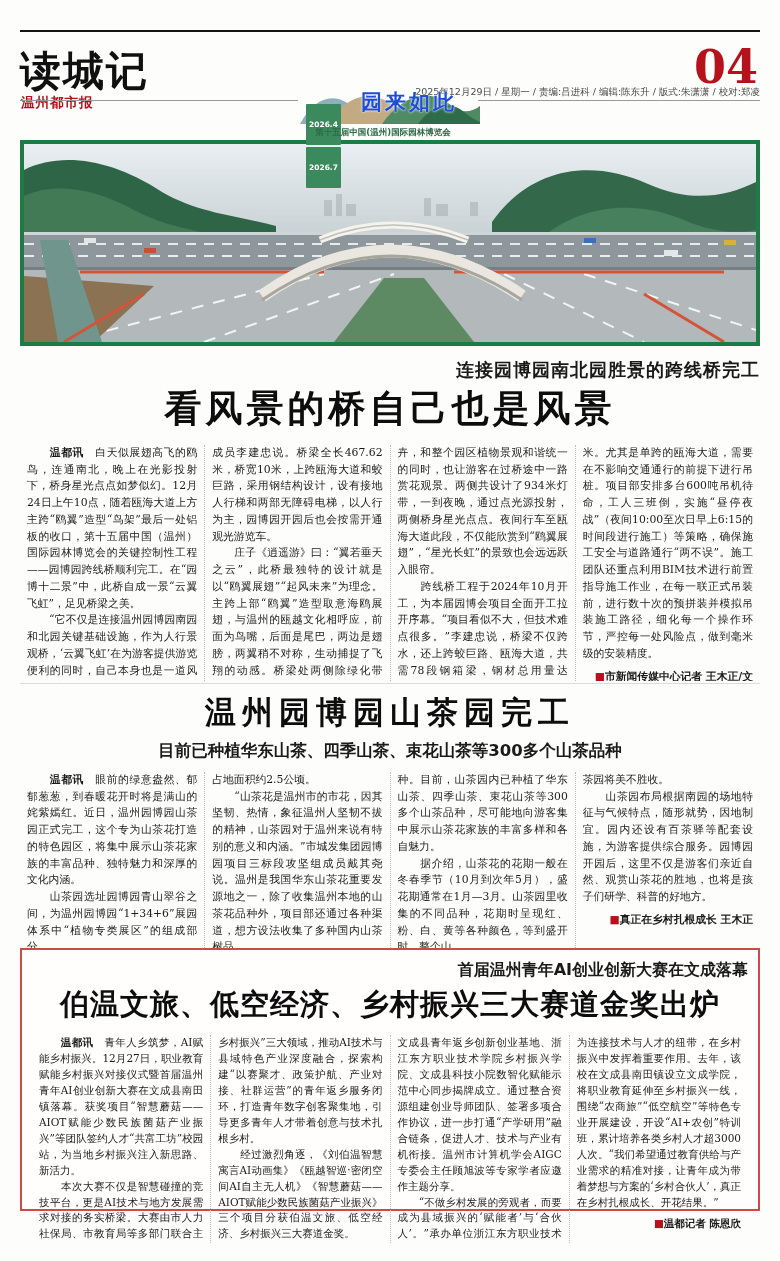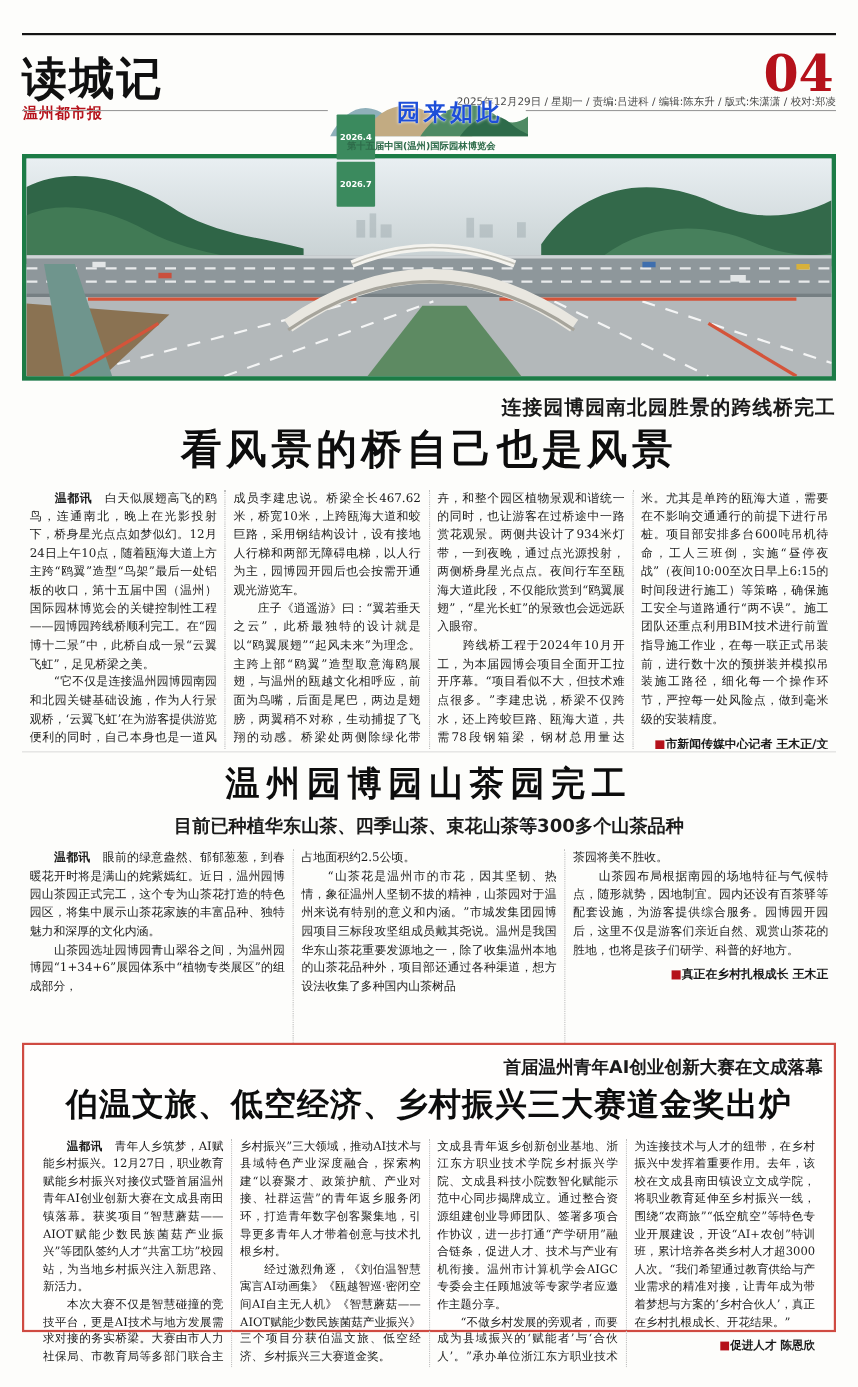--- a/index.html
+++ b/index.html
@@ -186,20 +186,22 @@
   <div class="midrule"></div>
 
   <div class="article2">
     <div class="headline">温州园博园山茶园完工</div>
     <div class="subhead">目前已种植华东山茶、四季山茶、束花山茶等300多个山茶品种</div>
     <div class="cols">
       <div class="col"><span class="lead">　　温都讯</span><span class="colbody">　眼前的绿意盎然、郁郁葱葱，到春暖花开时将是满山的姹紫嫣红。近日，温州园博园山茶园正式完工，这个专为山茶花打造的特色园区，将集中展示山茶花家族的丰富品种、独特魅力和深厚的文化内涵。
 　　山茶园选址园博园青山翠谷之间，为温州园博园“1+34+6”展园体系中“植物专类展区”的组成部分，</span></div>
       <div class="col"><span class="colbody">占地面积约2.5公顷。
 　　“山茶花是温州市的市花，因其坚韧、热情，象征温州人坚韧不拔的精神，山茶园对于温州来说有特别的意义和内涵。”市城发集团园博园项目三标段攻坚组成员戴其尧说。温州是我国华东山茶花重要发源地之一，除了收集温州本地的山茶花品种外，项目部还通过各种渠道，想方设法收集了多种国内山茶树品</span></div>
+      <div class="col"><span class="colbody">种。目前，山茶园内已种植了华东山茶、四季山茶、束花山茶等300多个山茶品种，尽可能地向游客集中展示山茶花家族的丰富多样和各自魅力。
+　　据介绍，山茶花的花期一般在冬春季节（10月到次年5月），盛花期通常在1月—3月。山茶园里收集的不同品种，花期时呈现红、粉、白、黄等各种颜色，等到盛开时，整个山</span></div>
       <div class="col">
         <span class="colbody">茶园将美不胜收。
 　　山茶园布局根据南园的场地特征与气候特点，随形就势，因地制宜。园内还设有百茶驿等配套设施，为游客提供综合服务。园博园开园后，这里不仅是游客们亲近自然、观赏山茶花的胜地，也将是孩子们研学、科普的好地方。</span>
         <div class="byline"><span class="sq">■</span><span>真正在乡村扎根成长 王木正</span></div>
       </div>
     </div>
   </div>
 
   <div class="article3">
     <div class="kicker">首届温州青年AI创业创新大赛在文成落幕</div>
@@ -207,18 +209,18 @@
     <div class="cols">
       <div class="col"><span class="lead">　　温都讯</span><span class="colbody">　青年人乡筑梦，AI赋能乡村振兴。12月27日，职业教育赋能乡村振兴对接仪式暨首届温州青年AI创业创新大赛在文成县南田镇落幕。获奖项目“智慧蘑菇——AIOT赋能少数民族菌菇产业振兴”等团队签约人才“共富工坊”校园站，为当地乡村振兴注入新思路、新活力。
 　　本次大赛不仅是智慧碰撞的竞技平台，更是AI技术与地方发展需求对接的务实桥梁。大赛由市人力社保局、市教育局等多部门联合主办，聚焦“AI+伯温文旅”“AI+低空经济”“AI+</span></div>
       <div class="col"><span class="colbody">乡村振兴”三大领域，推动AI技术与县域特色产业深度融合，探索构建“以赛聚才、政策护航、产业对接、社群运营”的青年返乡服务闭环，打造青年数字创客聚集地，引导更多青年人才带着创意与技术扎根乡村。
 　　经过激烈角逐，《刘伯温智慧寓言AI动画集》《瓯越智巡·密闭空间AI自主无人机》《智慧蘑菇——AIOT赋能少数民族菌菇产业振兴》三个项目分获伯温文旅、低空经济、乡村振兴三大赛道金奖。
 　　活动现场，文成县OPC服务中心、</span></div>
       <div class="col"><span class="colbody">文成县青年返乡创新创业基地、浙江东方职业技术学院乡村振兴学院、文成县科技小院数智化赋能示范中心同步揭牌成立。通过整合资源组建创业导师团队、签署多项合作协议，进一步打通“产学研用”融合链条，促进人才、技术与产业有机衔接。温州市计算机学会AIGC专委会主任顾旭波等专家学者应邀作主题分享。
 　　“不做乡村发展的旁观者，而要成为县域振兴的‘赋能者’与‘合伙人’。”承办单位浙江东方职业技术学院党委副书记、校长王佑镁表示，职业教育作</span></div>
       <div class="col">
         <span class="colbody">为连接技术与人才的纽带，在乡村振兴中发挥着重要作用。去年，该校在文成县南田镇设立文成学院，将职业教育延伸至乡村振兴一线，围绕“农商旅”“低空航空”等特色专业开展建设，开设“AI+农创”特训班，累计培养各类乡村人才超3000人次。“我们希望通过教育供给与产业需求的精准对接，让青年成为带着梦想与方案的‘乡村合伙人’，真正在乡村扎根成长、开花结果。”</span>
-        <div class="byline"><span class="sq">■</span><span>促进人才 陈恩欣</span></div>
+        <div class="byline"><span class="sq">■</span><span>温都记者 陈恩欣</span></div>
       </div>
     </div>
   </div>
 
 </div>
 
 </body></html>

